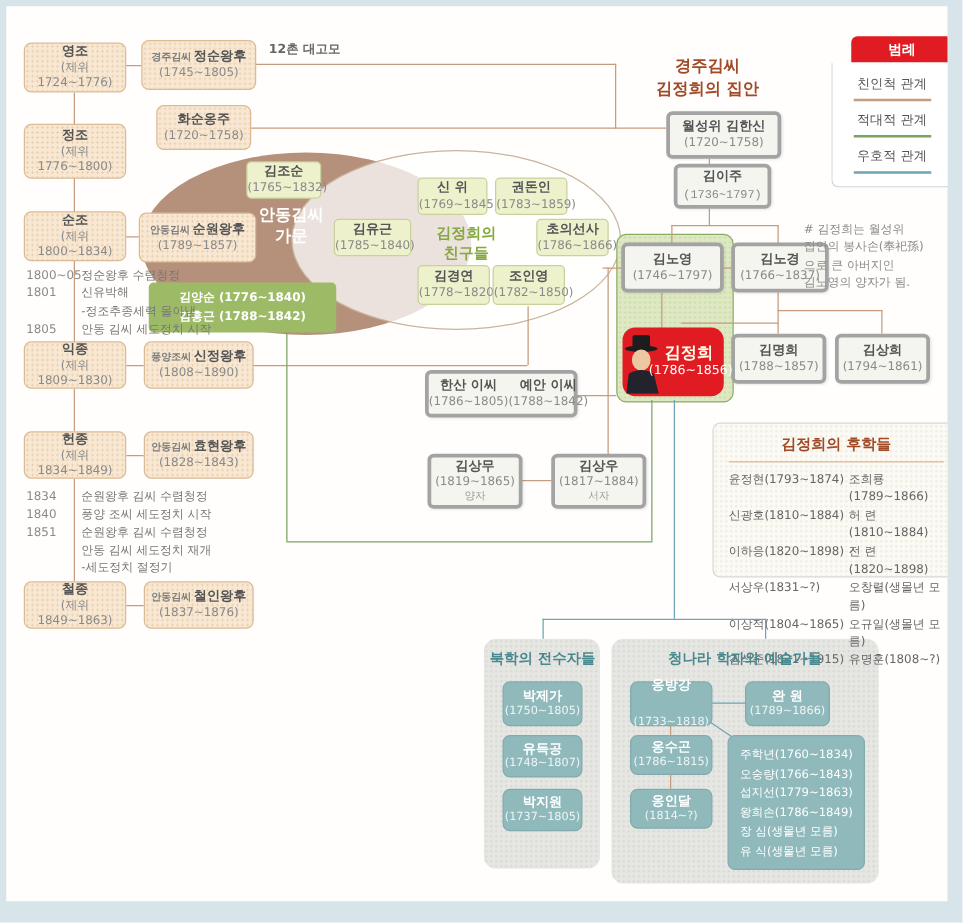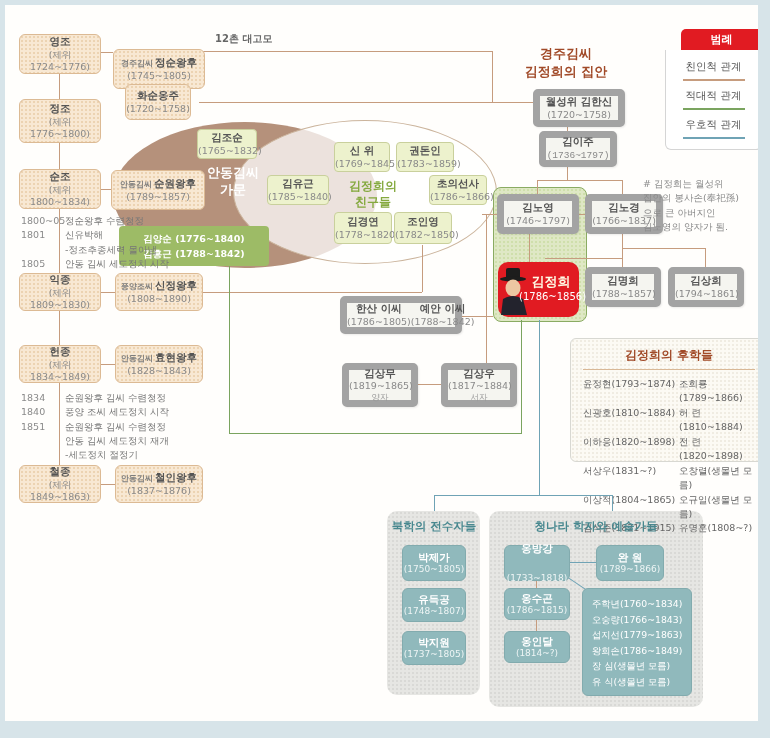--- a/index.html
+++ b/index.html
@@ -12,21 +12,21 @@
   .panel-green{position:absolute;left:488px;top:182px;width:92px;height:133px;background:#dfe8c5;background-image:radial-gradient(#cfdfab 1px,transparent 1px);background-size:4px 4px;border:1px solid #8aab62;border-radius:8px;z-index:2;}
   .panel-gray{position:absolute;background:#e6e6e3;background-image:radial-gradient(#d9d9d6 1px,transparent 1px);background-size:4px 4px;border-radius:10px;z-index:2;}
   .panel-pupils{position:absolute;left:565px;top:333px;width:196px;height:122px;background:#fcfaf4;background-image:radial-gradient(#f0ece2 1px,transparent 1px);background-size:4px 4px;border:1px solid #d8d8d2;border-radius:6px;z-index:2;}
   
   .hl{position:absolute;height:1px;z-index:3;}
   .vl{position:absolute;width:1px;z-index:3;}
   .diag{position:absolute;height:1px;z-index:3;transform-origin:0 0;transform:rotate(34deg);}
   
   .bx{position:absolute;z-index:4;display:flex;flex-direction:column;justify-content:center;text-align:center;line-height:1.28;box-sizing:border-box;}
   .rbox{background:#f8e8d3;background-image:radial-gradient(#ecd3b2 1px,transparent 1px);background-size:4px 4px;border:1px solid #dcba94;border-radius:6px;}
-  .wbox{background:#f5f5f0;border:7px solid #a3a3a3;border-radius:5px;box-shadow:1px 1px 2px rgba(0,0,0,0.08);}
+  .wbox{background:#f5f5f0;border:3px solid #a3a3a3;border-radius:5px;box-shadow:1px 1px 2px rgba(0,0,0,0.08);}
   .ybox{background:#edf2cd;border:1px solid #c9d09c;border-radius:4px;}
   .gbox{background:#9dbb66;border-radius:4px;}
   .tealbox{background:#90b9bc;border:1px solid #82abae;border-radius:6px;}
   .nm{font-size:10.5px;font-weight:bold;color:#555;}
   .yr{font-size:9.5px;color:#8a8a8a;}
   .clan{font-size:8px;font-weight:bold;color:#7d7d7d;margin-right:2px;}
   .note2{font-size:8.5px;color:#999;}
   .tealbox .nm{color:#fff;}
   .tealbox .yr{color:#eef5f5;font-size:9px;}
   .gbox .gl{font-size:9.5px;font-weight:bold;color:#fff;line-height:1.6;}
@@ -115,25 +115,25 @@
   <div class="hl" style="left: 429px; top: 490px; width: 179px; background: rgb(111, 163, 181);"></div>
   <div class="vl" style="left: 429px; top: 490px; height: 16px; background: rgb(111, 163, 181);"></div>
   <div class="vl" style="left: 607px; top: 490px; height: 16px; background: rgb(111, 163, 181);"></div>
   <div class="hl" style="left: 564px; top: 557px; width: 28px; background: rgb(111, 163, 181);"></div>
   <div class="diag" style="left: 563px; top: 572px; width: 26px; background: rgb(111, 163, 181);"></div>
 
   <div class="bx rbox" style="left:14px;top:29px;width:82px;height:40px;">
     <div class="nm">영조</div>
     <div class="yr">(제위 1724~1776)</div>
   </div>
-  <div class="bx rbox" style="left:108px;top:44px;width:92px;height:40px;align-items:center;">
+  <div class="bx rbox" style="left:108px;top:27px;width:92px;height:40px;align-items:center;">
     <div class="nm"><span class="clan">경주김씨</span><span>정순왕후</span></div>
     <div class="yr">(1745~1805)</div>
   </div>
-  <div class="bx rbox" style="left:120px;top:79px;width:66px;height:36px;">
+  <div class="bx rbox" style="left:120px;top:79px;width:76px;height:36px;">
     <div class="nm">화순옹주</div>
     <div class="yr">(1720~1758)</div>
   </div>
   <div class="bx rbox" style="left:14px;top:94px;width:82px;height:44px;">
     <div class="nm">정조</div>
     <div class="yr">(제위 1776~1800)</div>
   </div>
   <div class="bx rbox" style="left:14px;top:164px;width:82px;height:40px;">
     <div class="nm">순조</div>
     <div class="yr">(제위 1800~1834)</div>

